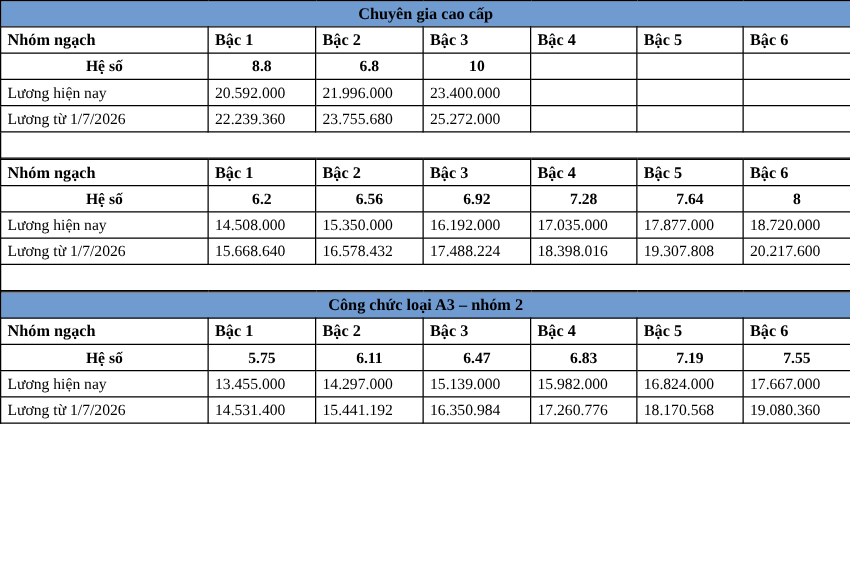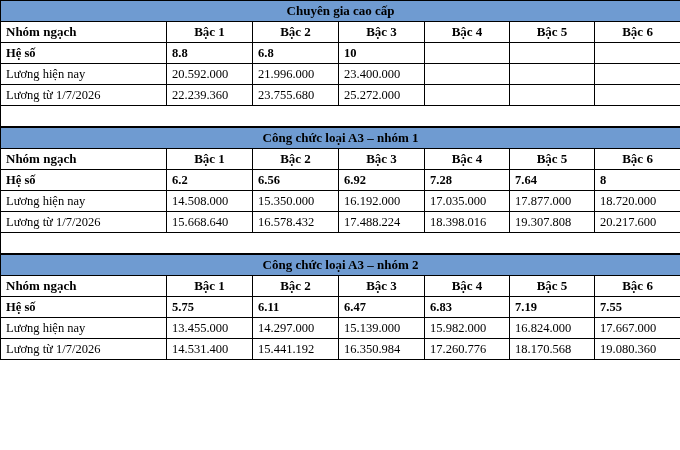--- a/index.html
+++ b/index.html
@@ -51,35 +51,34 @@
   }
   .unit-row td {
     border: none;
     text-align: right;
     font-size: 12.5px;
     padding: 0 6px 1px 0;
     height: 15px;
   }
   .hdr td {
     font-weight: bold;
-    text-align: center;
     font-size: 13px;
     height: 18px;
   }
   .hdr td.left {
     text-align: left;
     margin-left: 10px;
   }
   .coef td {
     font-weight: bold;
-    text-align: left;
+    text-align: center;
     height: 18px;
   }
   .coef td.left {
-    text-align: left;
+    text-align: center;
     font-weight: bold;
   }
   .money td {
     text-align: left;
     height: 24px;
   }
   .money td.label {
     text-align: left;
   }
   .tall td {
@@ -156,23 +155,20 @@
     <colgroup>
       <col class="c0">
         <col class="c1">
         <col class="c2">
         <col class="c3">
         <col class="c4">
         <col class="c5">
         <col class="c6">
     </colgroup>
     <tbody>
-      <tr>
-        <td class="section-title" colspan="7">Công chức loại A3 – nhóm 1</td>
-      </tr>
       <tr class="hdr">
         <td class="left">Nhóm ngạch</td>
         <td>Bậc 1</td>
         <td>Bậc 2</td>
         <td>Bậc 3</td>
         <td>Bậc 4</td>
         <td>Bậc 5</td>
         <td>Bậc 6</td>
       </tr>
       <tr class="coef">

